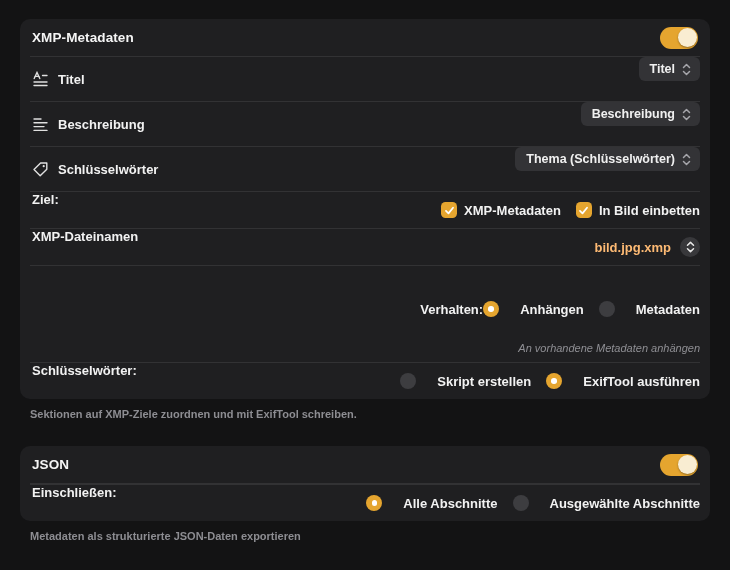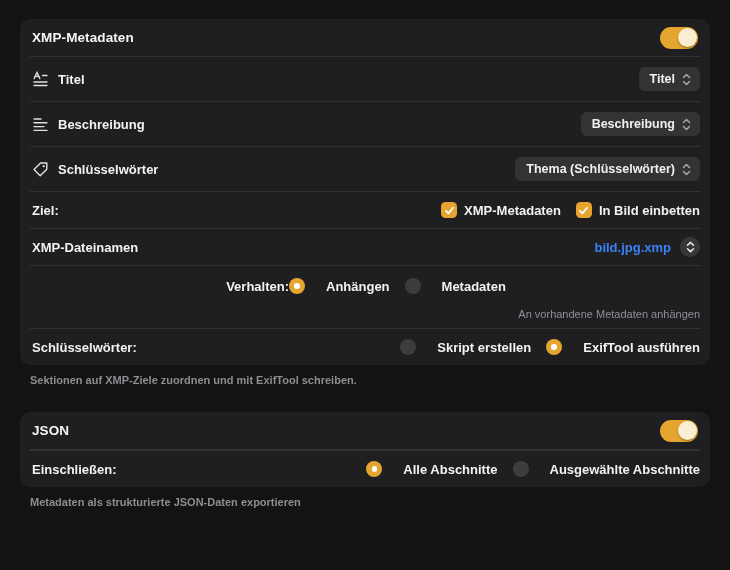--- a/index.html
+++ b/index.html
@@ -22,21 +22,21 @@
   .card-header {
     height: 37px;
     display: flex; align-items: center; justify-content: space-between;
     padding: 0 12px;
   }
   .card-title { font-size: 13.5px; font-weight: 700; color: #f5f5f5; letter-spacing: .1px; }
 
   .divider { height: 1px; background: rgba(255,255,255,.085); margin: 0 10px; }
 
   .row {
-    display: flex; align-items: center; justify-content: space-between;
+    display: flex; justify-content: space-between;
     padding: 0 10px 0 12px;
   }
   .row-lg { height: 44px; }
   .row-sm { height: 36px; }
 
   .row-left { display: flex; align-items: center; gap: 9px; }
   .label { font-size: 13px; font-weight: 600; color: #f2f2f2; }
 
   .icon { width: 17px; height: 17px; display: inline-flex; align-items: center; justify-content: center; flex: 0 0 auto; }
 
@@ -77,26 +77,26 @@
   .radio {
     width: 16px; height: 16px; border-radius: 50%; flex: 0 0 auto;
     background: #3d3d40;
     display: inline-flex; align-items: center; justify-content: center;
   }
   .radio.on { background: var(--accent); }
   .radio.on .dot { width: 5.5px; height: 5.5px; border-radius: 50%; background: #fff; }
 
   
   .row-stack { padding: 7px 10px 8px 12px; display: flex; flex-direction: column; }
-  .row-stack .top { display: flex; align-items: center; justify-content: center; height: 26px; }
-  .sub-caption { text-align: right; font-size: 11px; color: #8f8f94; margin-top: 9px; font-weight: 400; }
+  .row-stack .top { display: flex; align-items: center; justify-content: flex-end; height: 26px; margin-top: 23px; }
+  .sub-caption { text-align: right; font-size: 11px; color: #8f8f94; margin-top: 20px; font-weight: 400; font-style: italic; }
 
   
   .filename-wrap { display: inline-flex; align-items: center; gap: 9px; }
-  .filename-value { font-size: 13px; font-weight: 600; color: #3b82f6; }
+  .filename-value { font-size: 13px; font-weight: 600; color: #fdba74; }
   .stepper {
     width: 20px; height: 20px; border-radius: 50%;
     background: #38383b; border: none;
     display: inline-flex; align-items: center; justify-content: center; cursor: default;
   }
 
   .footer-note {
     margin: 9px 30px 0;
     font-size: 11px; color: #8d8d92; font-weight: 700;
   }

